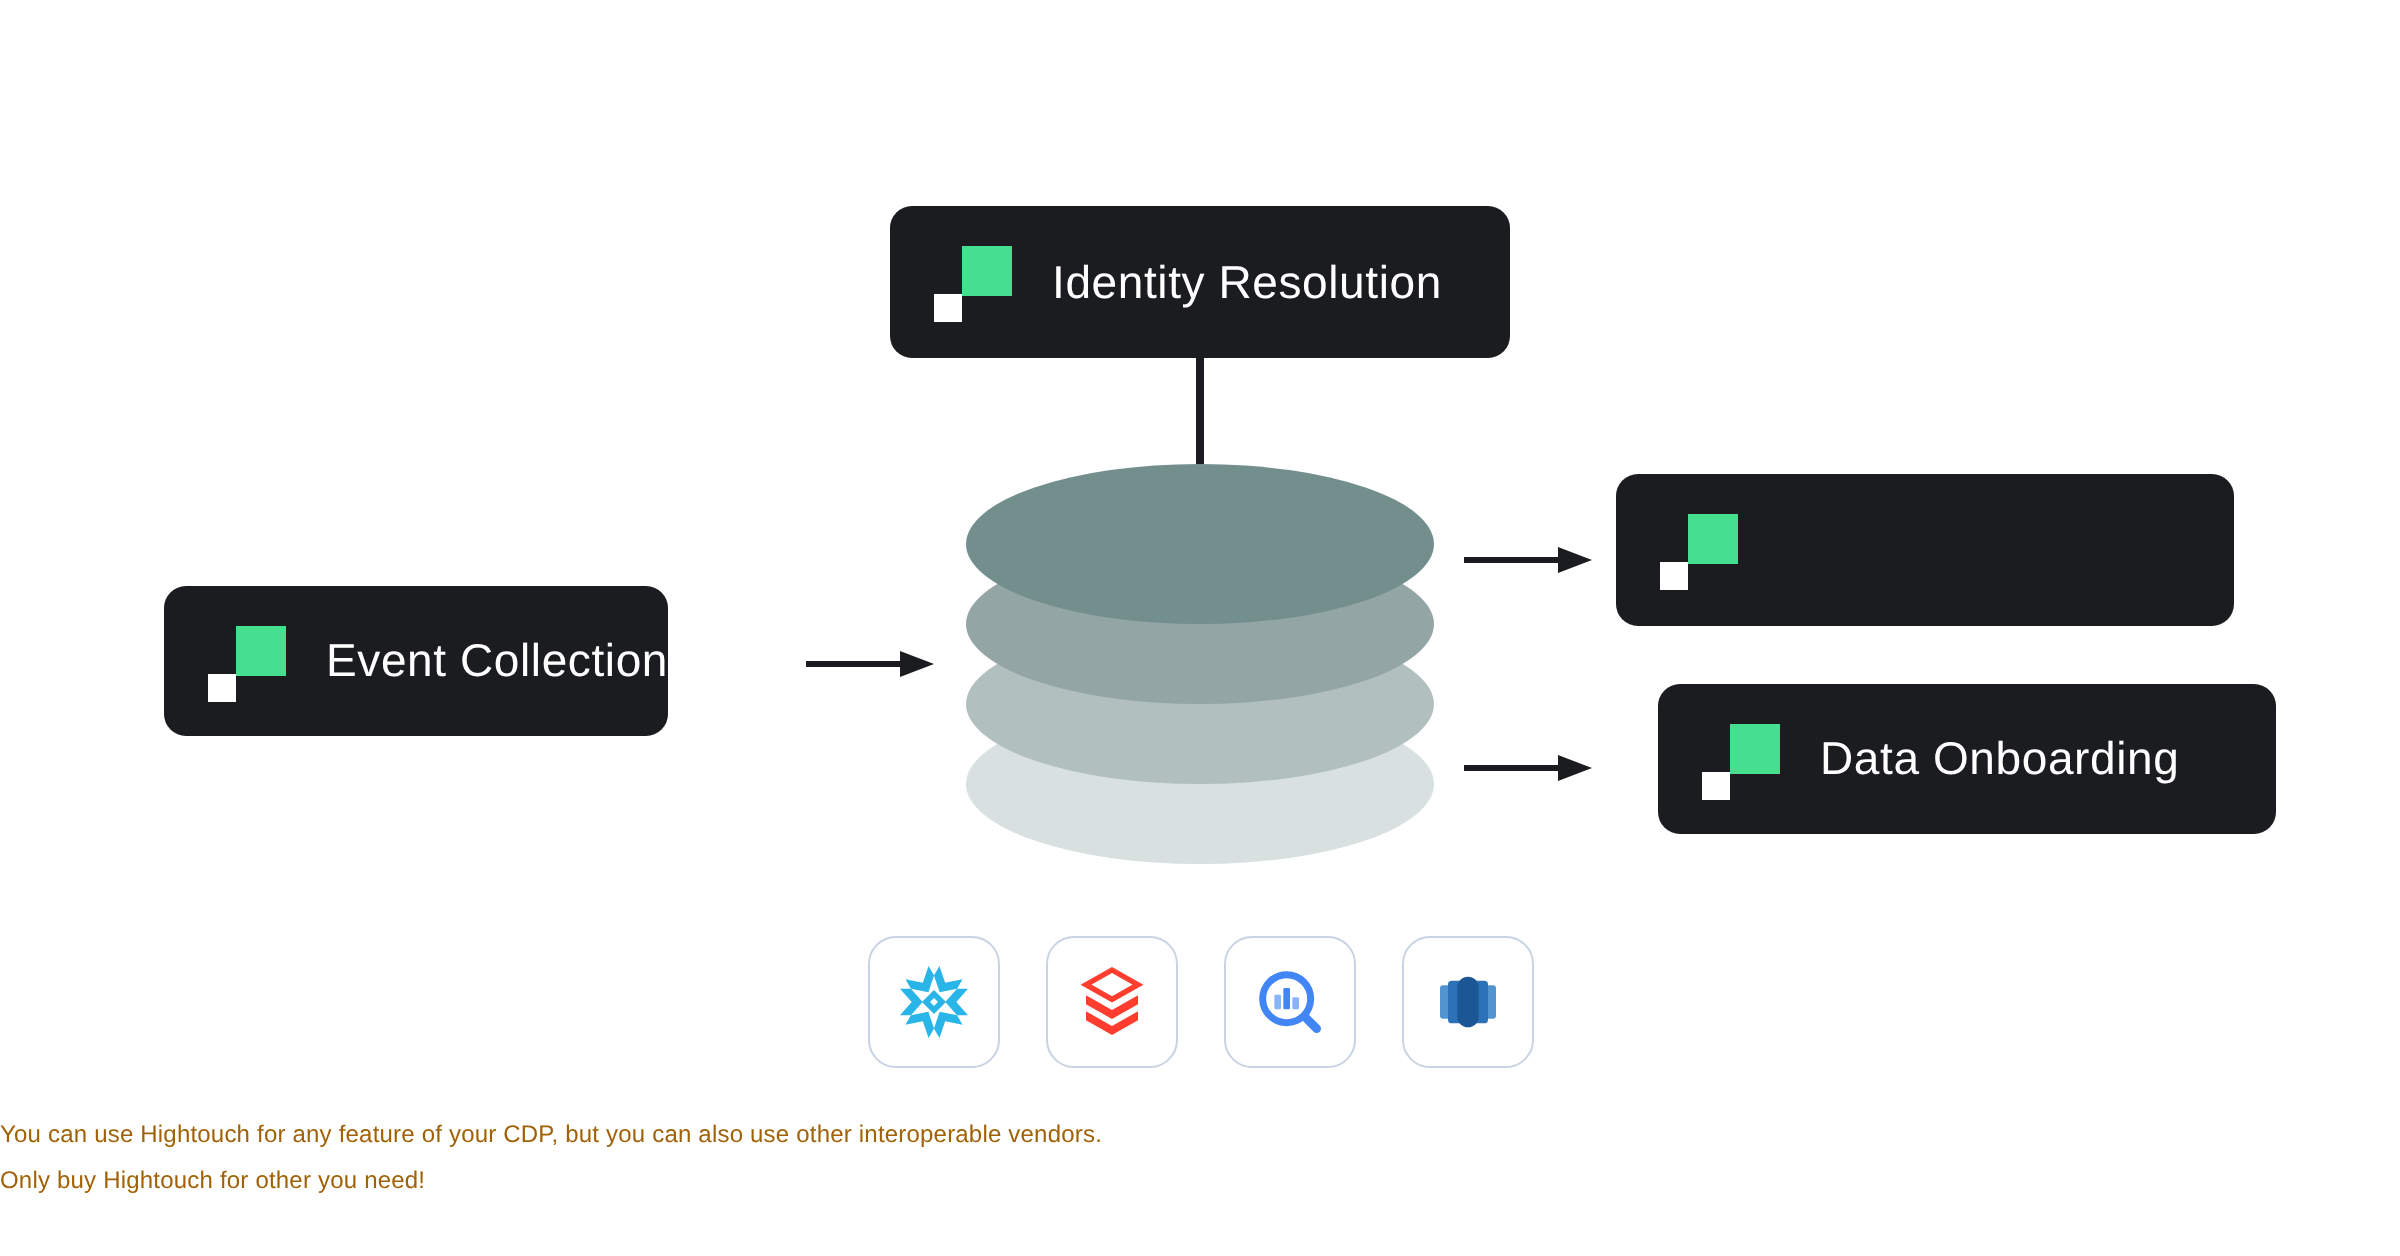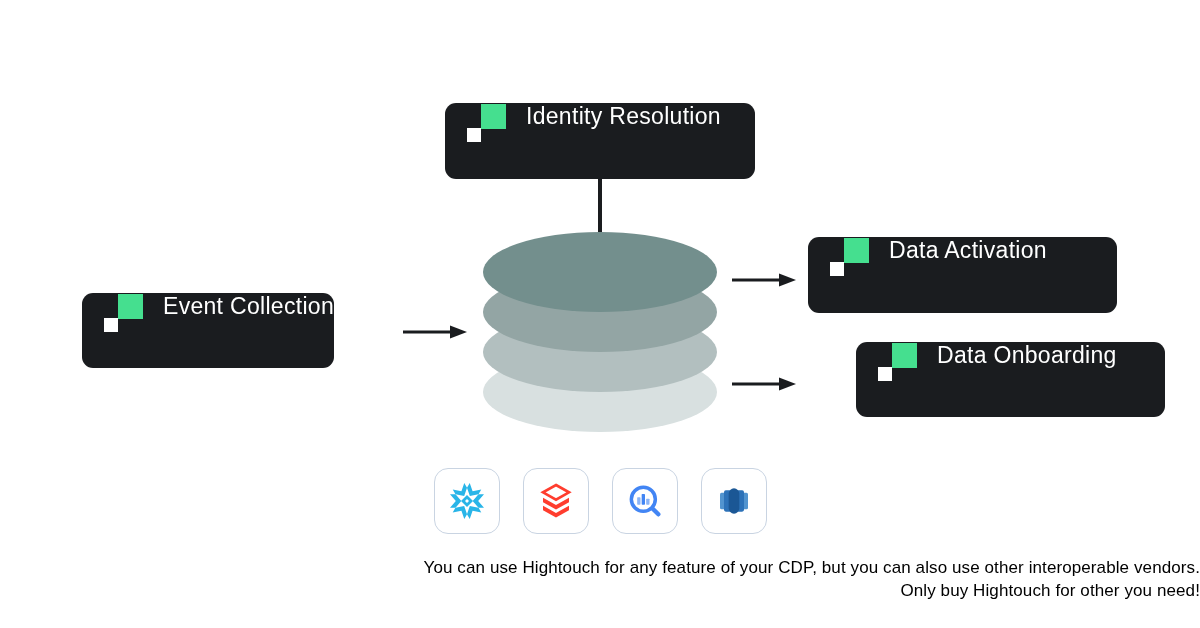--- a/index.html
+++ b/index.html
@@ -3,32 +3,32 @@
 <meta charset="utf-8">
 <style>
   html,body{margin:0;padding:0;}
   body{
     width:1200px;height:628px;position:relative;overflow:hidden;
     background:#ffffff;font-family:"Liberation Sans","DejaVu Sans",sans-serif;
   }
   
   .pill{
     position:absolute;background:#1a1c1f;border-radius:11px;
-    display:flex;padding-left:22px;box-sizing:border-box;
+    display:flex;align-items:center;padding-left:22px;box-sizing:border-box;
     color:#ffffff;
   }
   .ht-logo{position:relative;width:39px;height:38px;margin-right:20px;flex:none;}
   .ht-logo .sq-green{position:absolute;left:14px;top:1px;width:25px;height:25px;background:#45df8f;}
   .ht-logo .sq-white{position:absolute;left:0;top:25px;width:14px;height:14px;background:#ffffff;}
   .pill-label{font-size:23px;font-weight:500;letter-spacing:.3px;white-space:nowrap;}
 
   #pill-identity   {left:445px;top:103px;width:310px;height:76px;}
   #pill-event      {left:82px; top:293px;width:252px;height:75px;}
   #pill-activation {left:808px;top:237px;width:309px;height:76px;}
-  #pill-onboarding {left:856px;top:342px;width:309px;height:75px;}
+  #pill-onboarding {left:829px;top:342px;width:309px;height:75px;}
 
   
   .v-connector{position:absolute;left:598px;top:178px;width:4px;height:56px;background:#1a1c1f;}
   .arrow{position:absolute;}
   #arrow-event     {left:402px;top:324px;}
   #arrow-activation{left:731px;top:272px;}
   #arrow-onboarding{left:731px;top:376px;}
 
   
   .stack{position:absolute;left:483px;top:232px;width:234px;height:200px;}
@@ -41,22 +41,22 @@
   
   .vendors{position:absolute;left:0;right:0;top:468px;display:flex;justify-content:center;gap:23px;}
   .tile{
     width:66px;height:66px;box-sizing:border-box;background:#ffffff;
     border:1.5px solid #c9d4e2;border-radius:14px;
     display:flex;align-items:center;justify-content:center;
   }
 
   
   .caption{
-    position:absolute;left:0;right:0;top:556px;text-align:right;
-    color:#000000;font-size:17px;line-height:23px;letter-spacing:.1px;
+    position:absolute;left:0;right:0;top:556px;text-align:left;
+    color:#a16207;font-size:12px;line-height:23px;letter-spacing:.1px;
   }
 </style>
 </head>
 <body>
 
 <div class="pill" id="pill-identity">
   <span class="ht-logo">
     <span class="sq-green"></span>
     <span class="sq-white"></span>
   </span>
@@ -69,21 +69,20 @@
     <span class="sq-white"></span>
   </span>
   <span class="pill-label">Event Collection</span>
 </div>
 
 <div class="pill" id="pill-activation">
   <span class="ht-logo">
     <span class="sq-green"></span>
     <span class="sq-white"></span>
   </span>
-  <span class="pill-label">Data Activation</span>
 </div>
 
 <div class="pill" id="pill-onboarding">
   <span class="ht-logo">
     <span class="sq-green"></span>
     <span class="sq-white"></span>
   </span>
   <span class="pill-label">Data Onboarding</span>
 </div>
 

